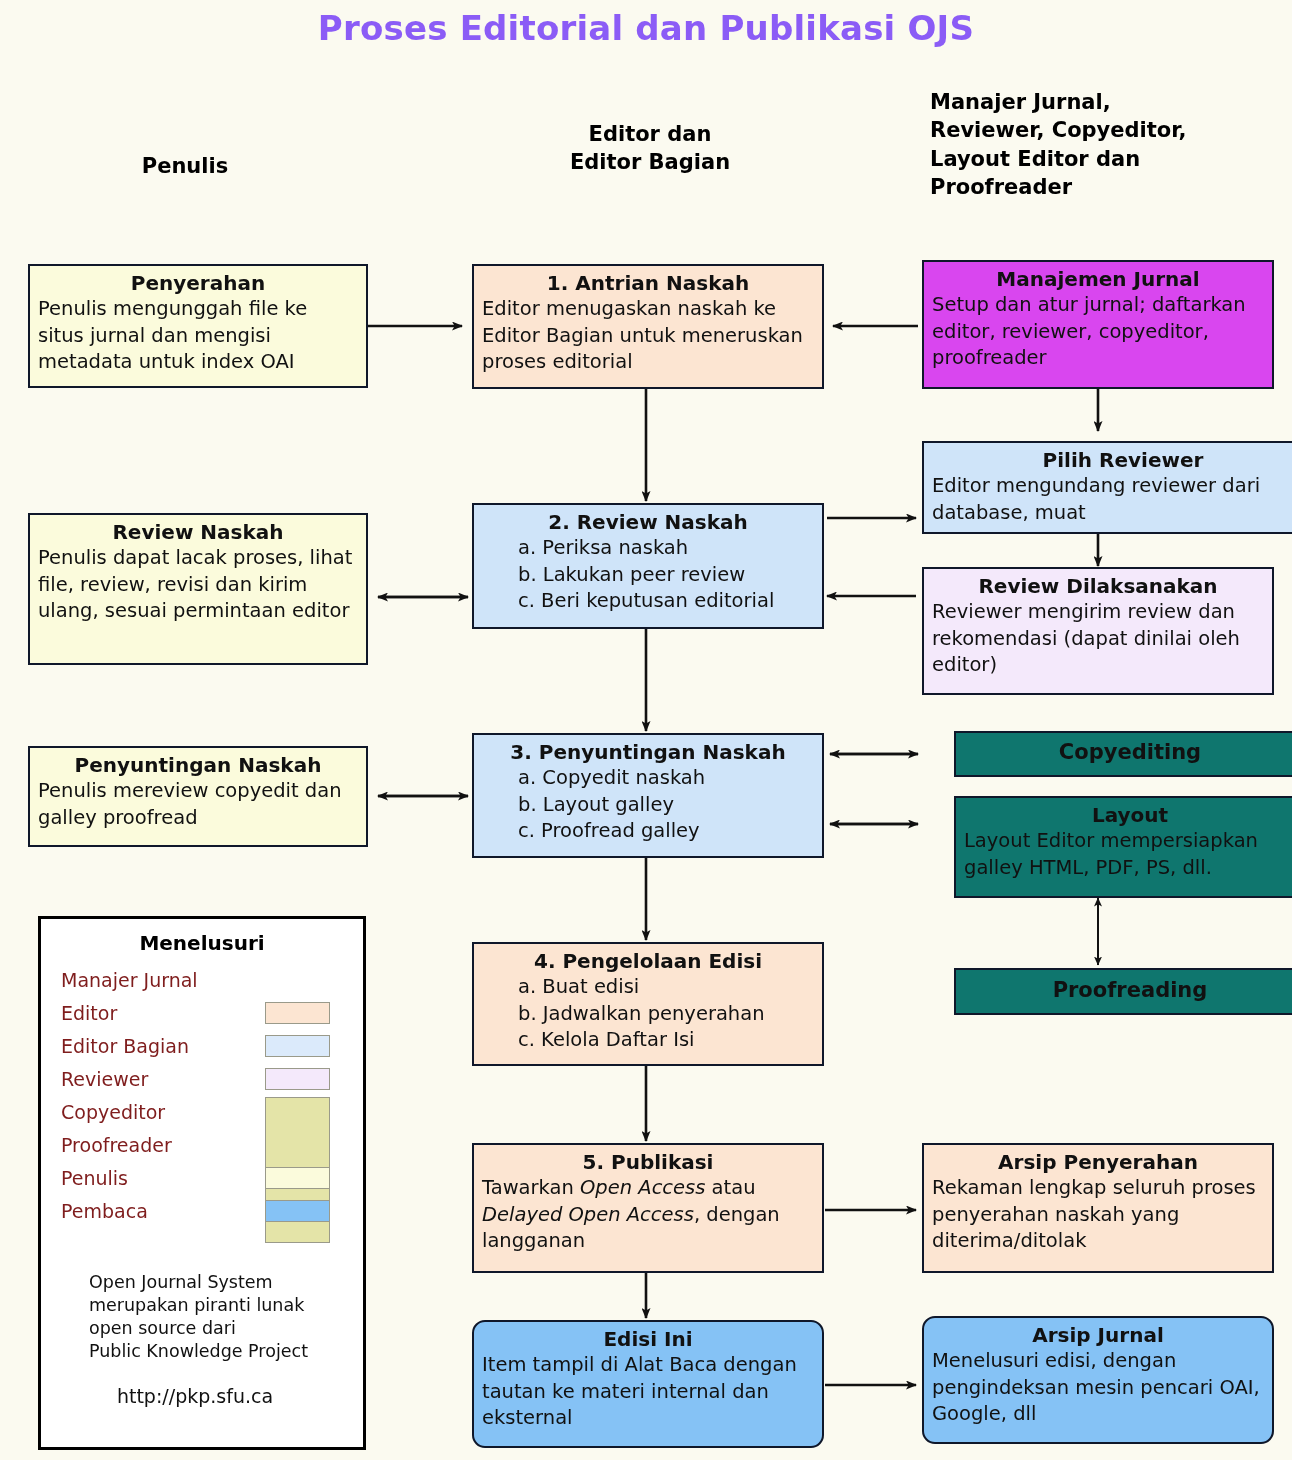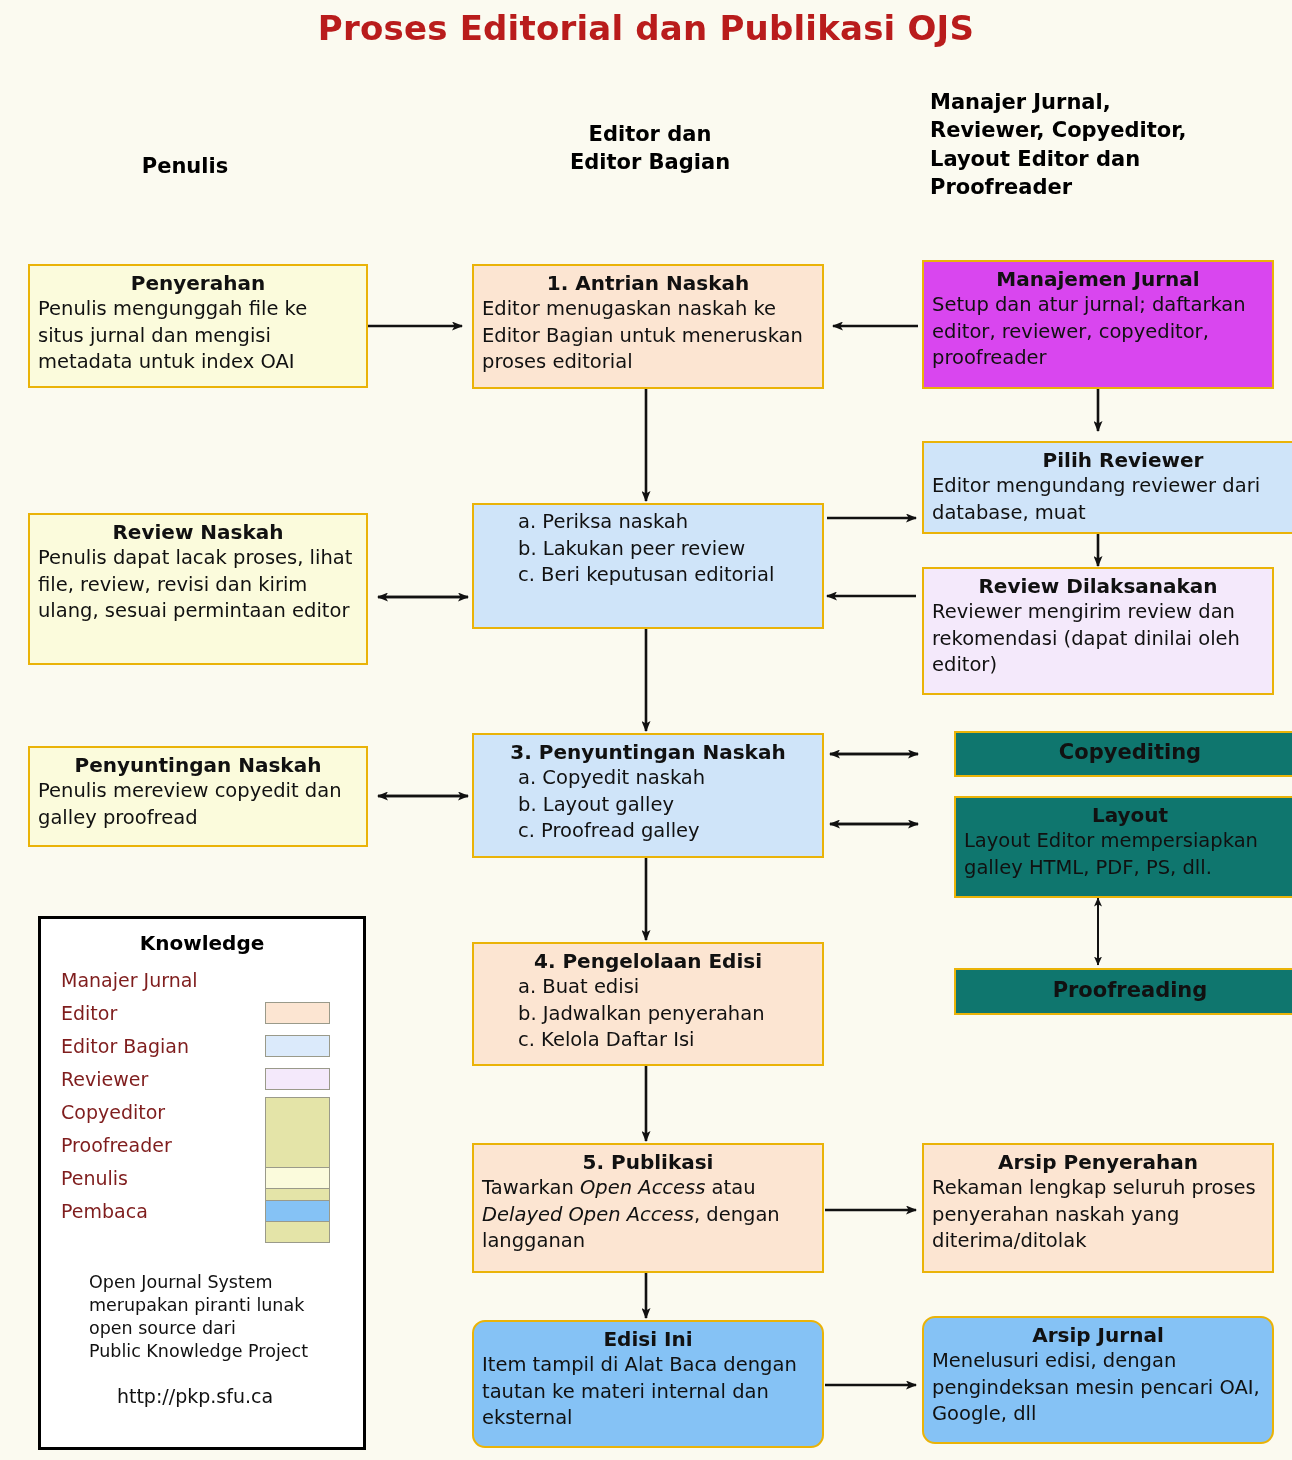--- a/index.html
+++ b/index.html
@@ -7,30 +7,30 @@
     width:1292px;height:1460px;
     background:#fbfaf0;
     font-family:"DejaVu Sans","Liberation Sans",sans-serif;
     position:relative;overflow:hidden;
   }
   #canvas{position:absolute;inset:0;}
   #arrows{position:absolute;left:0;top:0;width:1292px;height:1460px;pointer-events:none;}
 
   .title{
     position:absolute;left:0;top:8px;width:1292px;text-align:center;
-    font-size:34px;font-weight:bold;color:#b91c1c;letter-spacing:.2px;
+    font-size:34px;font-weight:bold;color:#8b5cf6;letter-spacing:.2px;
   }
   .colhead{
     position:absolute;font-size:21px;font-weight:bold;color:#000;
     line-height:1.35;text-align:center;
   }
 
   .box{
     position:absolute;
-    border:2px solid #eab308;
+    border:2px solid #0f172a;
     box-sizing:border-box;
     padding:4px 8px 6px 8px;
     font-size:19.5px;
     line-height:1.36;
     color:#111;
   }
   .box .bt{display:block;text-align:center;font-weight:bold;font-size:20px;line-height:1.3;}
   .box .bd{display:block;text-align:left;}
   .box .bd.indent{padding-left:36px;}
   .box.titleonly{display:flex;align-items:center;justify-content:center;}
@@ -152,20 +152,21 @@
     <span class="bt">Manajemen Jurnal</span>
     <span class="bd">Setup dan atur jurnal; daftarkan editor, reviewer, copyeditor, proofreader</span>
   </div>
 
   <div class="box c-author" style="left:28px;top:513px;width:340px;height:152px;">
     <span class="bt">Review Naskah</span>
     <span class="bd">Penulis dapat lacak proses, lihat file, review, revisi dan kirim ulang, sesuai permintaan editor</span>
   </div>
 
   <div class="box c-seceditor" style="left:472px;top:503px;width:352px;height:126px;">
+    <span class="bt">2. Review Naskah</span>
     <span class="bd indent">a. Periksa naskah</span>
     <span class="bd indent">b. Lakukan peer review</span>
     <span class="bd indent">c. Beri keputusan editorial</span>
   </div>
 
   <div class="box c-seceditor" style="left:922px;top:441px;width:402px;height:93px;">
     <span class="bt">Pilih Reviewer</span>
     <span class="bd">Editor mengundang reviewer dari database, muat</span>
   </div>
 
@@ -220,21 +221,21 @@
     <span class="bt">Edisi Ini</span>
     <span class="bd">Item tampil di Alat Baca dengan tautan ke materi internal dan eksternal</span>
   </div>
 
   <div class="box c-reader" style="left:922px;top:1316px;width:352px;height:128px;">
     <span class="bt">Arsip Jurnal</span>
     <span class="bd">Menelusuri edisi, dengan pengindeksan mesin pencari OAI, Google, dll</span>
   </div>
 
   <div class="legend">
-    <div class="lg-title">Knowledge</div>
+    <div class="lg-title">Menelusuri</div>
     <div class="lg-rows">
       <div class="lg-row">
         <span>Manajer Jurnal</span>
       </div>
       <div class="lg-row">
         <span>Editor</span>
         <span class="sw" style="background:#fce5d2;"></span>
       </div>
       <div class="lg-row">
         <span>Editor Bagian</span>

